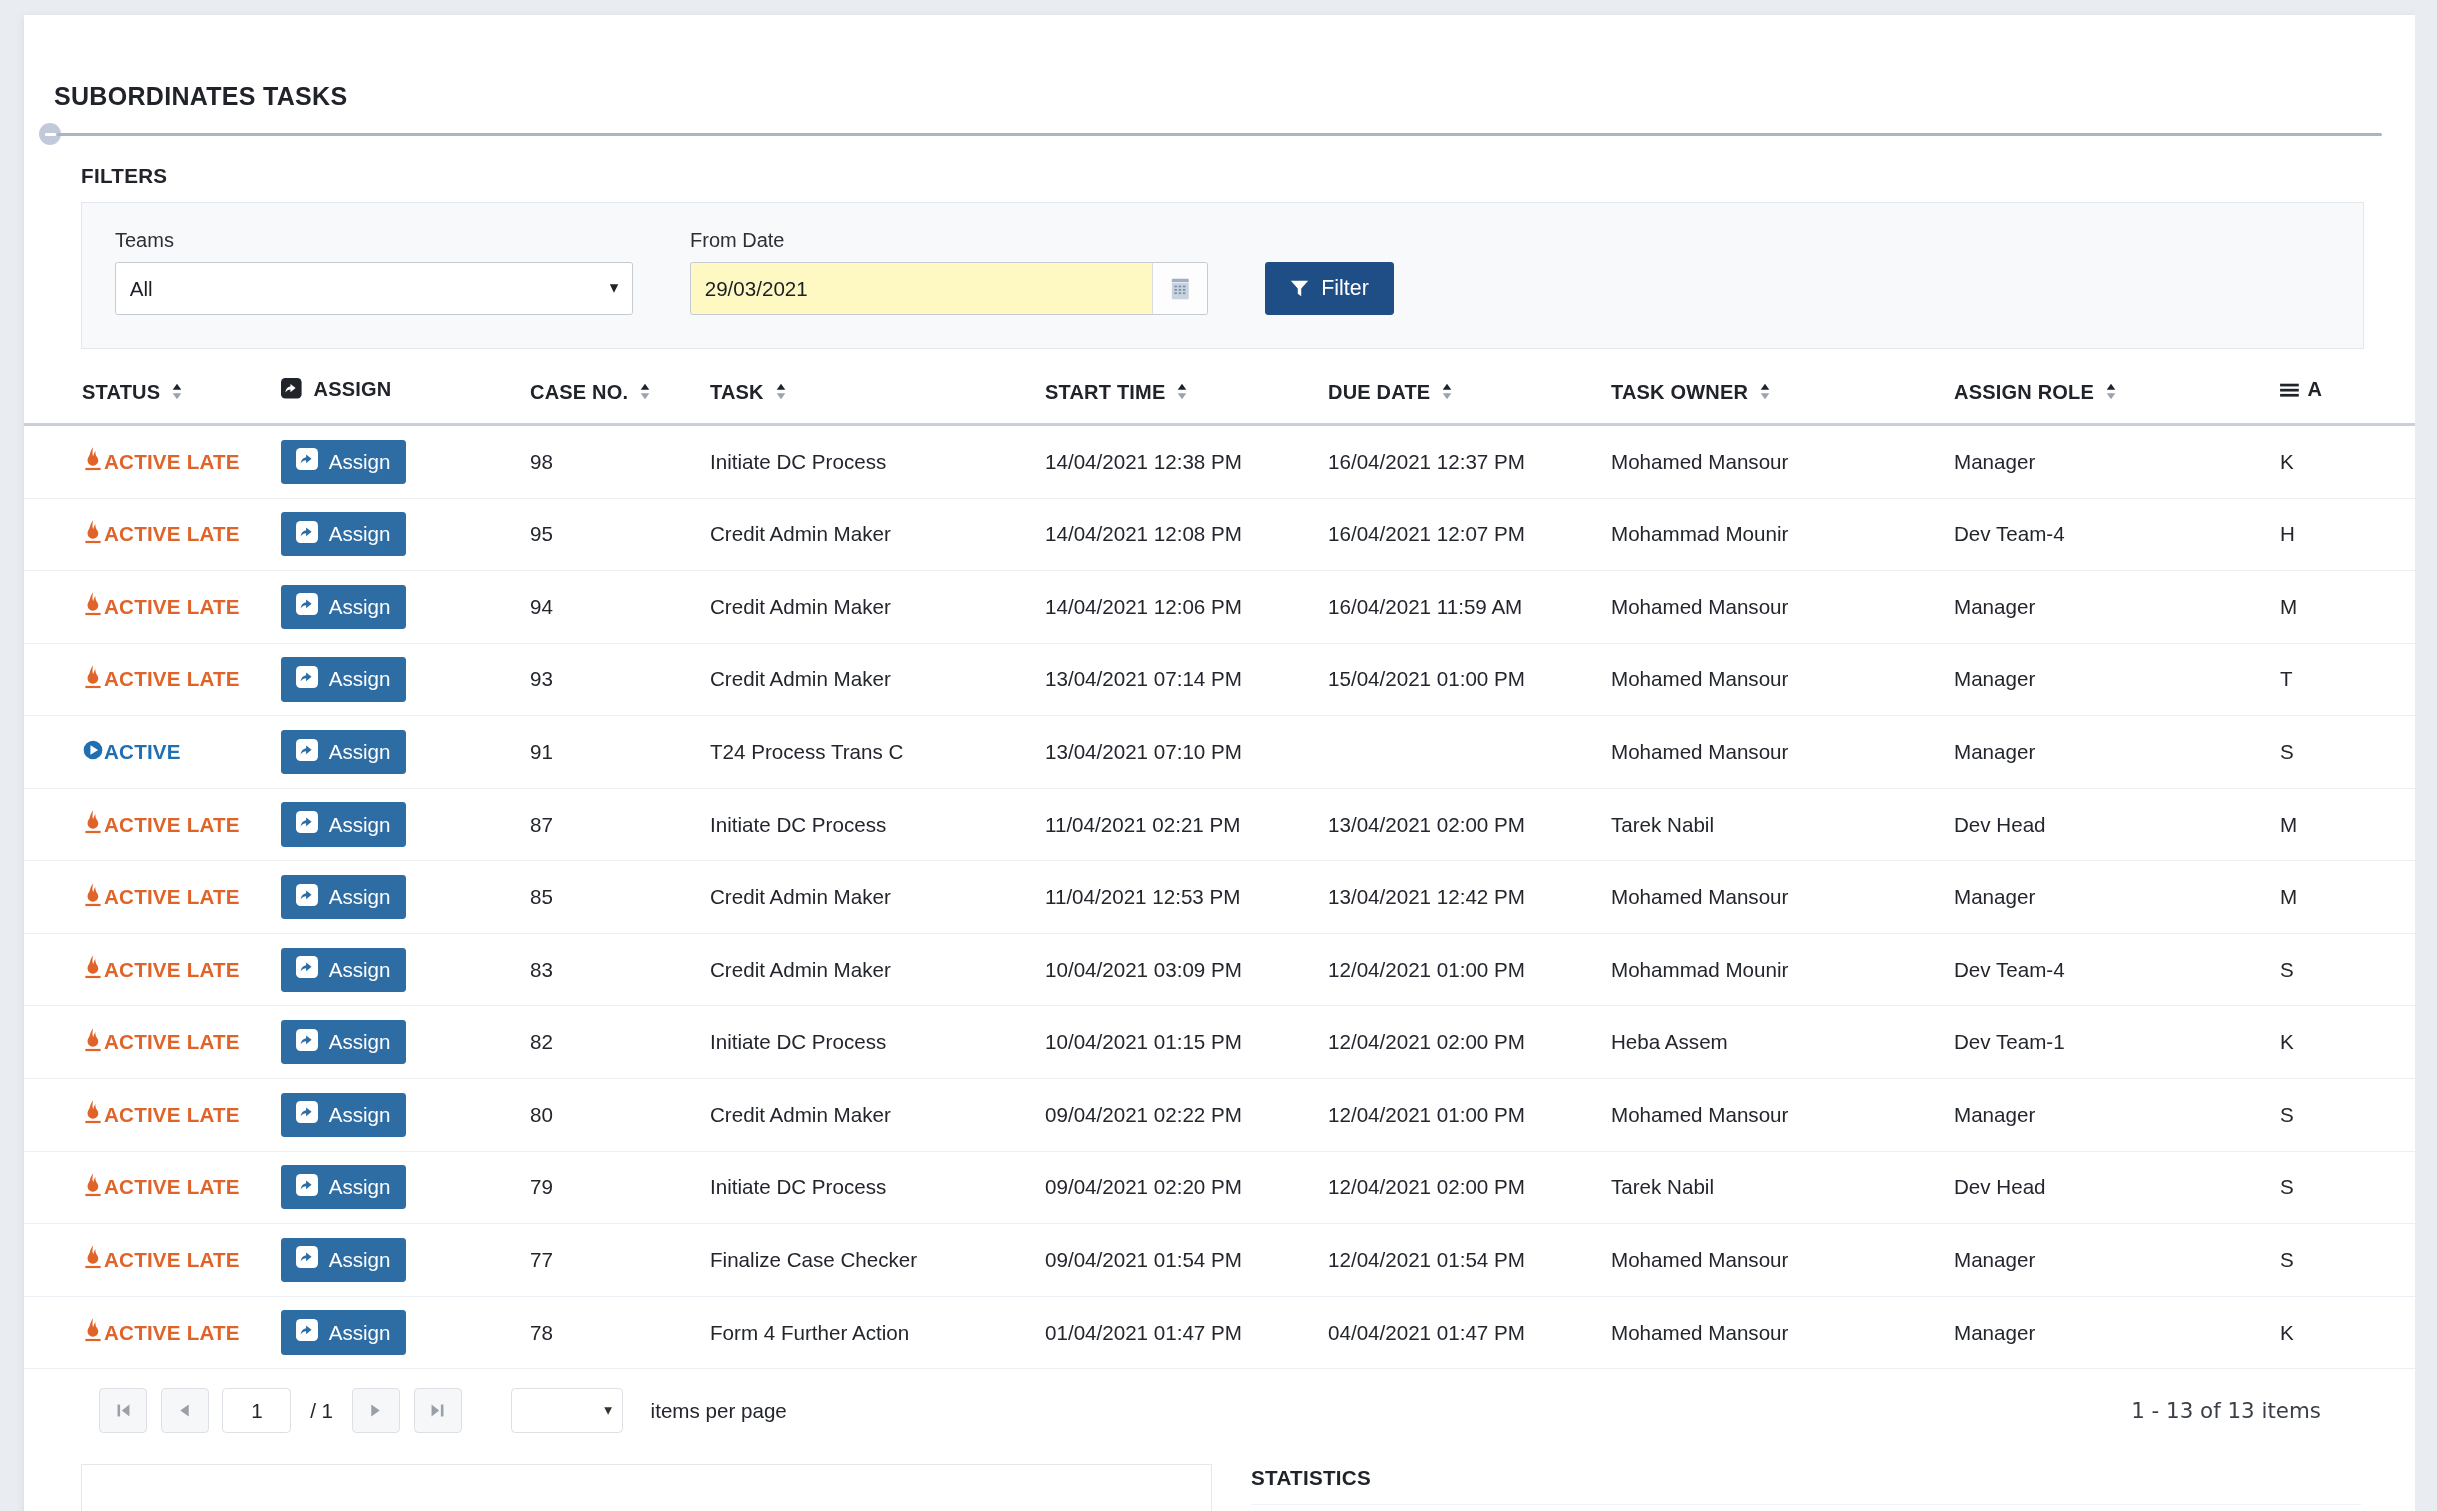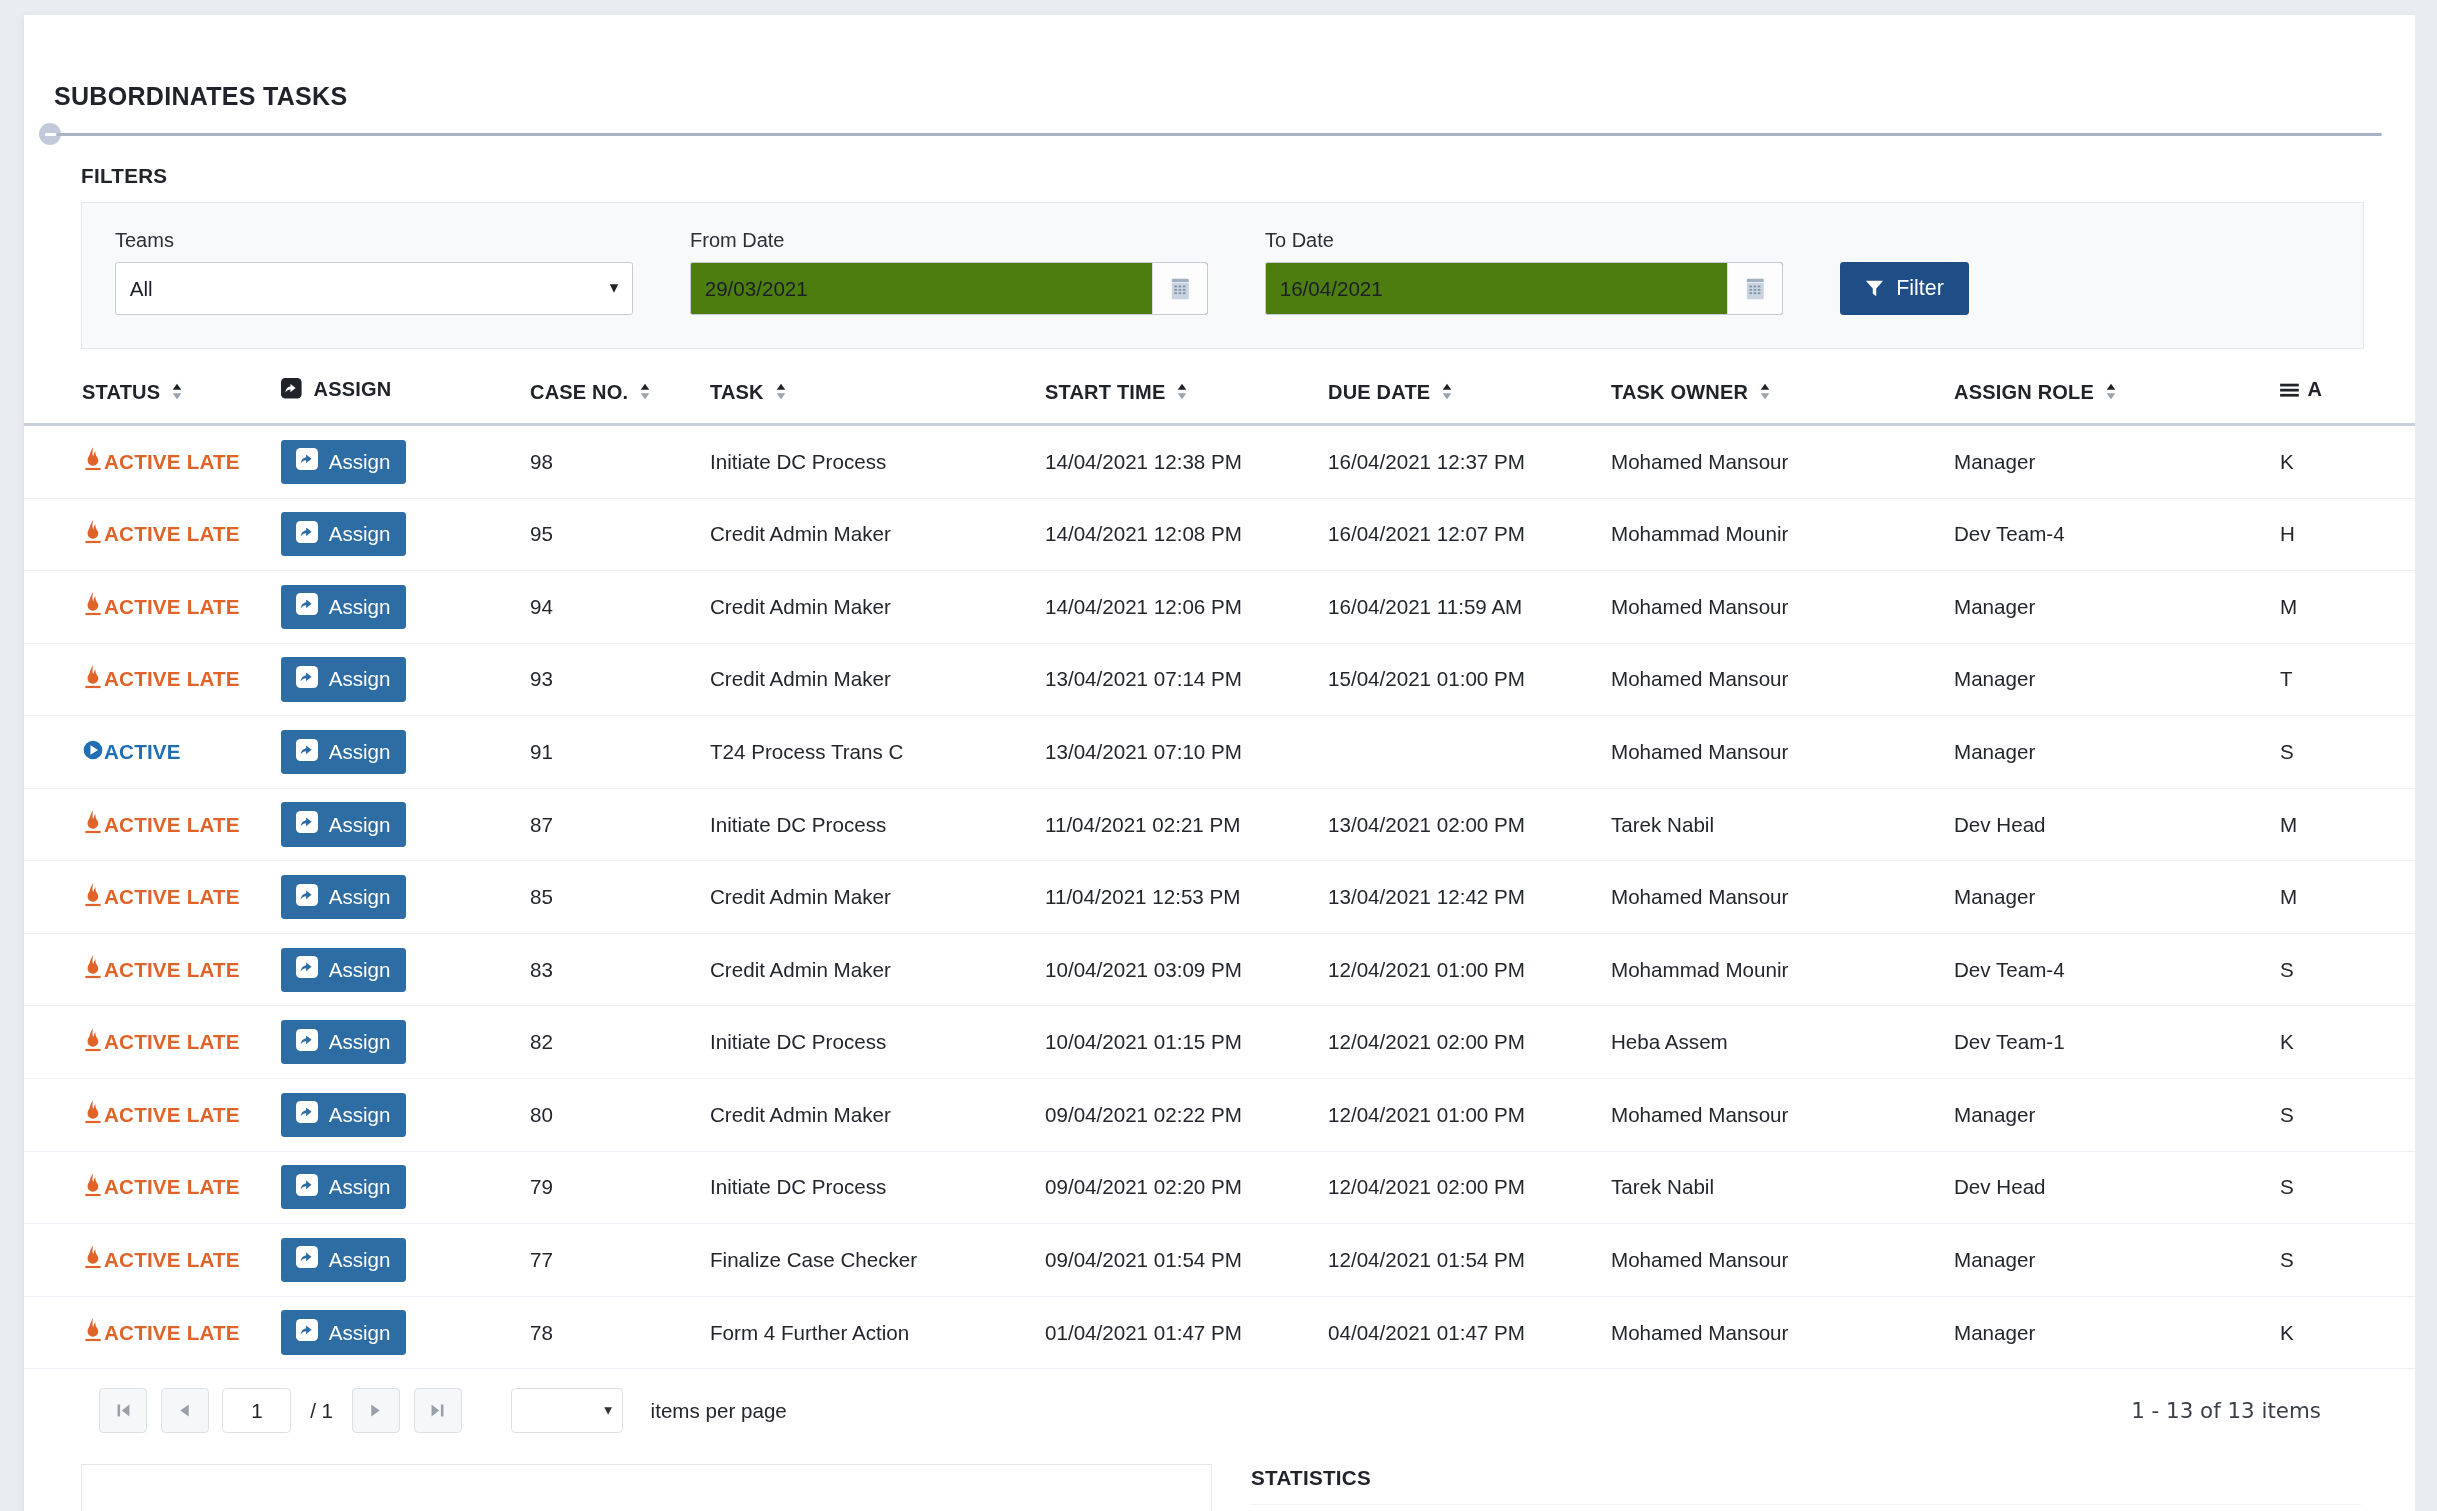--- a/index.html
+++ b/index.html
@@ -89,21 +89,21 @@
     color: #1c1f26;
   }
   .select-box .chev {
     position: absolute; right: 13.7px; top: 50%;
     transform: translateY(-55%);
     font-size: 17px; color: #20232a;
   }
   .date-box {
     width: 518px; height: 53px;
     border: 0.9px solid #c6cbd3;
-    background: #4d7c0f;
+    background: #fef9c3;
     border-radius: 2.6px;
     display: flex; align-items: stretch;
     overflow: hidden;
   }
   .date-box .dval {
     flex: 1;
     display: flex; align-items: center;
     padding: 0 13.7px;
     font-size: 20.6px; color: #1c1f26;
   }
@@ -326,43 +326,20 @@
                   <rect x="15" y="13" width="3" height="2"></rect>
                 <rect x="5" y="17" width="3" height="2"></rect>
                   <rect x="10" y="17" width="3" height="2"></rect>
                   <rect x="15" y="17" width="3" height="2"></rect>
               </g>
             </svg>
           </div>
         </div>
       </div>
 
-      <div class="field-group">
-        <div class="field-label">To Date</div>
-        <div class="date-box">
-          <div class="dval">16/04/2021</div>
-          <div class="dbtn">
-            <svg class="cal-ico" width="20.6" height="22" viewBox="0 0 24 26" aria-hidden="true">
-              <rect x="2" y="1" width="20" height="4" rx="1" fill="#9fb0c4"></rect>
-              <rect x="2" y="6" width="20" height="19" rx="1" fill="#c8d3df"></rect>
-              <g fill="#7b8ea5">
-                <rect x="5" y="9" width="3" height="2"></rect>
-                  <rect x="10" y="9" width="3" height="2"></rect>
-                  <rect x="15" y="9" width="3" height="2"></rect>
-                <rect x="5" y="13" width="3" height="2"></rect>
-                  <rect x="10" y="13" width="3" height="2"></rect>
-                  <rect x="15" y="13" width="3" height="2"></rect>
-                <rect x="5" y="17" width="3" height="2"></rect>
-                  <rect x="10" y="17" width="3" height="2"></rect>
-                  <rect x="15" y="17" width="3" height="2"></rect>
-              </g>
-            </svg>
-          </div>
-        </div>
-      </div>
 
       <button class="filter-btn">
         <svg class="funnel" width="19" height="19" viewBox="0 0 22 22" aria-hidden="true">
           <polygon points="1,2 21,2 13,11 13,20 9,17 9,11" fill="#ffffff"></polygon>
         </svg>
         <span>Filter</span>
       </button>
     </div>
   </div>
 

